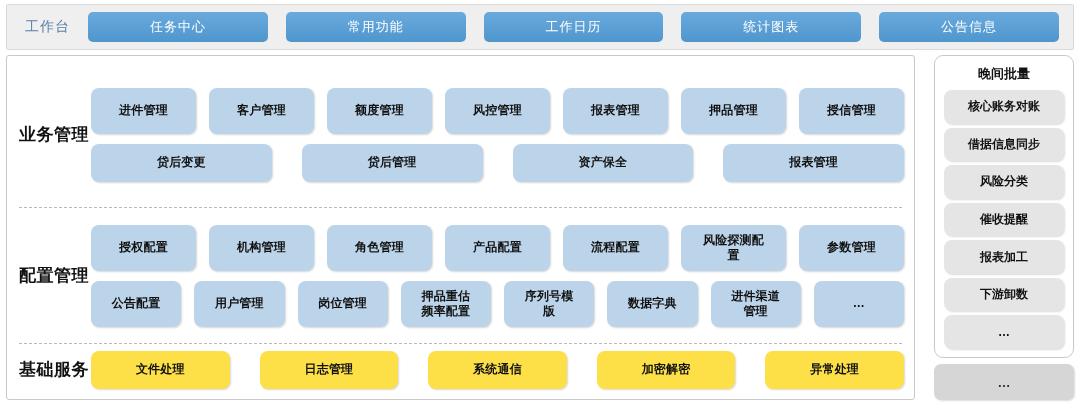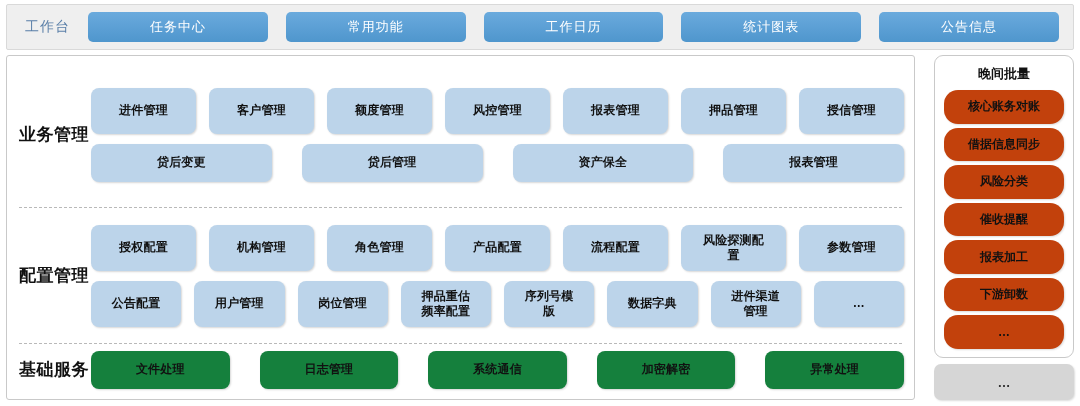--- a/index.html
+++ b/index.html
@@ -136,21 +136,21 @@
     font-size: 12px;
     font-weight: bold;
     color: #111;
     line-height: 1.2;
     padding: 2px 20px;
     cursor: pointer;
     letter-spacing: 0.2px;
     box-shadow: 1px 1px 2px rgba(0,0,0,0.16);
   }
   .card.blue { background: #bcd4ea; }
-  .card.gray { background: #15803d; }
+  .card.gray { background: #fde047; }
   .card.h38  { height: 38px; }
 
   
   .right-col {
     flex: 0 0 152px;
     display: flex;
     flex-direction: column;
     gap: 6px;
     min-height: 0;
     padding-left: 12px;
@@ -170,22 +170,22 @@
     font-size: 13px;
     font-weight: bold;
     color: #111;
     text-align: center;
     padding: 2px 0 3px 0;
     flex: 0 0 auto;
   }
   .batch-item {
     flex: 1 1 0;
     min-height: 0;
-    background: #c2410c;
-    border-radius: 14px;
+    background: #e5e5e5;
+    border-radius: 8px;
     display: flex;
     align-items: center;
     justify-content: center;
     font-size: 12px;
     font-weight: bold;
     color: #111;
     cursor: pointer;
     box-shadow: 1px 1px 2px rgba(0,0,0,0.14);
     text-align: right;
   }

